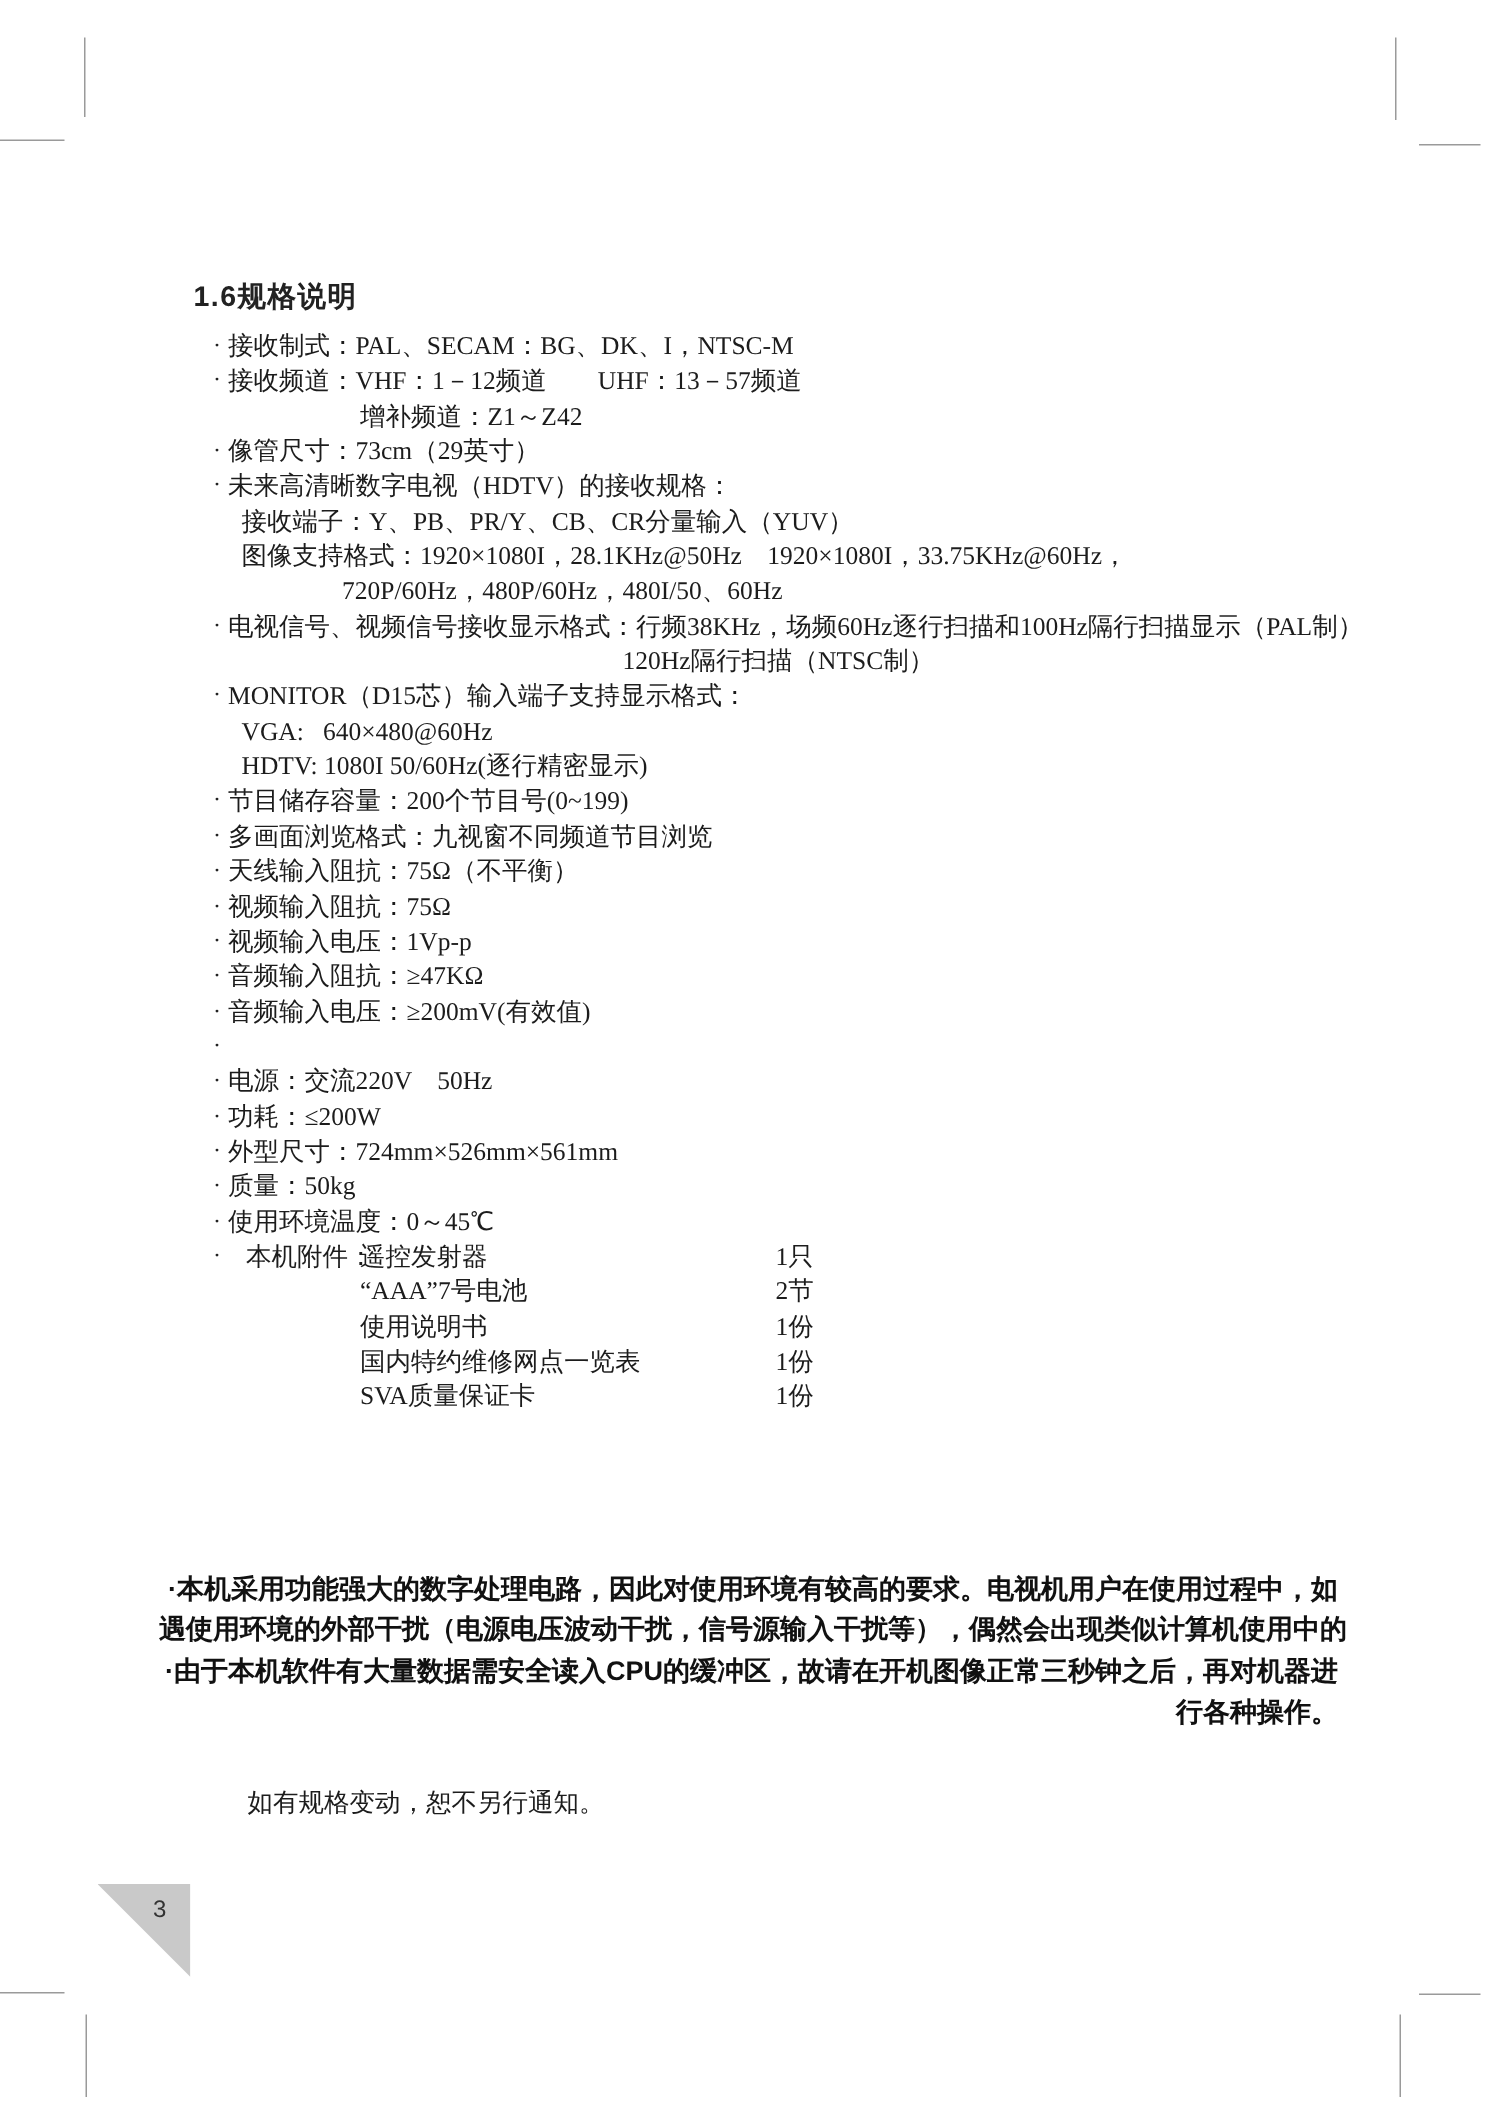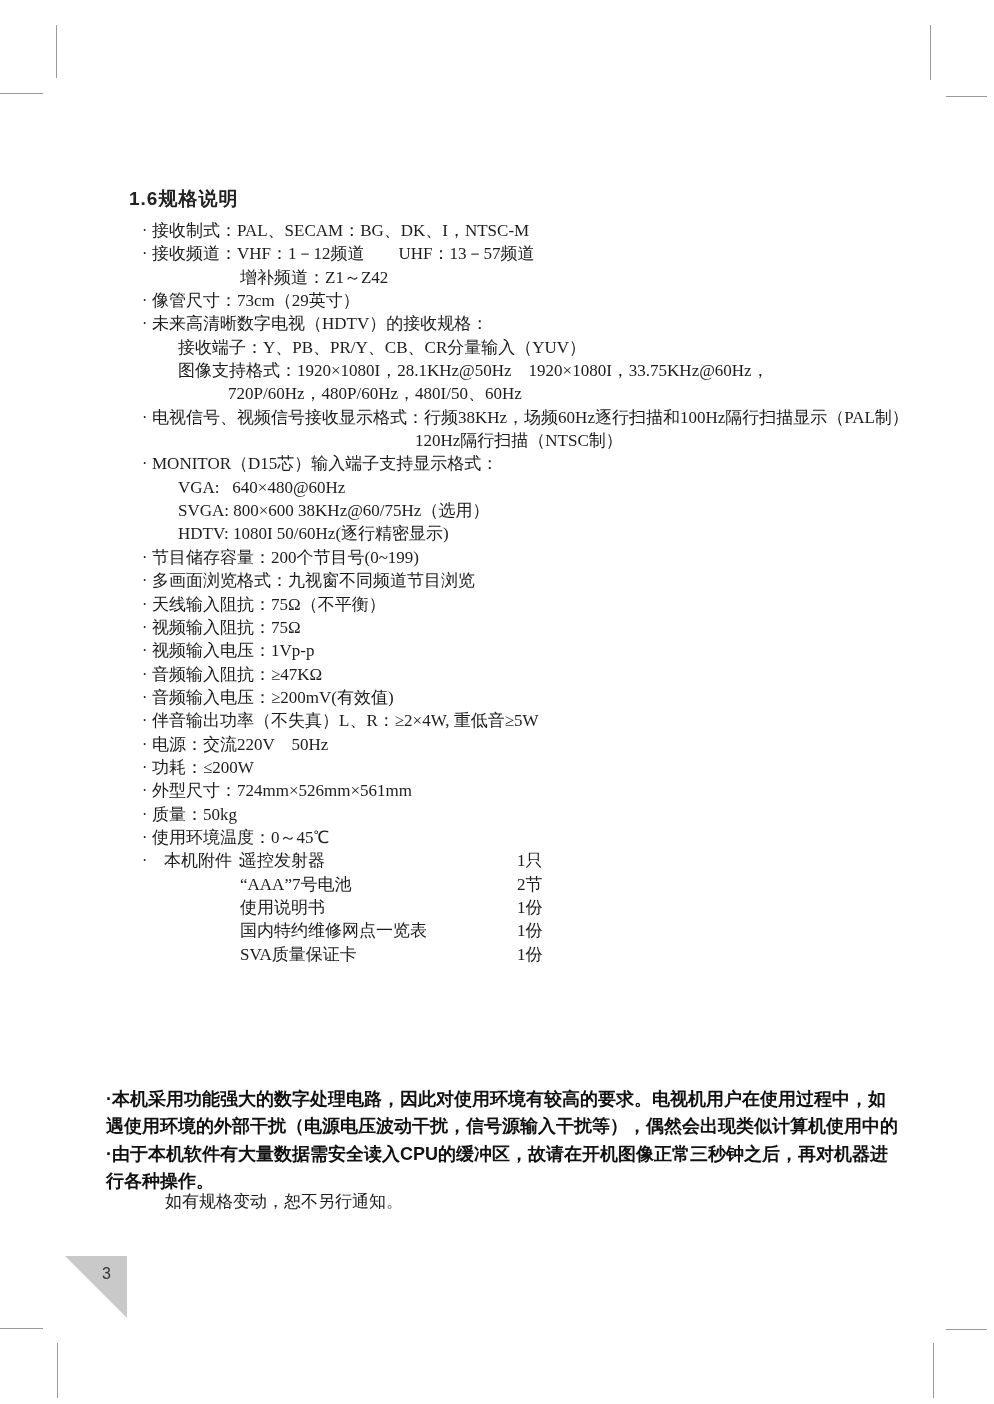--- a/index.html
+++ b/index.html
@@ -38,36 +38,37 @@
   
   .spec-list{
     position:absolute;left:140px;top:219px;width:850px;
     font-size:17px;
   }
   .srow{position:relative;display:block;height:23.35px;line-height:23.35px;white-space:pre;}
   .srow .bullet{position:absolute;left:2px;top:0;font-size:16px;color:#222;}
   .txt{display:inline-block;white-space:pre;}
   .lvl0 .txt{margin-left:12px;}
   .lvl1 .txt{margin-left:100px;}
-  .lvl2 .txt{margin-left:38px;}
+  .lvl2 .txt{margin-left:21px;}
   .lvl3 .txt{margin-left:88px;}
   .lvl4 .txt{margin-left:275px;}
   
   .arow{position:relative;display:block;height:23.35px;line-height:23.35px;white-space:pre;}
   .arow .bullet{position:absolute;left:2px;top:0;font-size:16px;color:#222;}
   .arow .albl{position:absolute;left:12px;top:0;margin-left:12px;}
   .arow .aname{position:absolute;left:100px;top:0;}
   .arow .aqty{position:absolute;left:377px;top:0;}
 
   
   .notes{
-    position:absolute;left:106px;top:1086px;width:786px;
+    position:absolute;left:106px;top:1046px;width:786px;
     font-family:"Liberation Sans", sans-serif;
     font-weight:bold;font-size:18px;line-height:27.4px;
     color:var(--para-ink);
+    text-align:right;
   }
   .pline{white-space:pre;}
 
   .footer-note{
     position:absolute;left:147px;top:1190px;
     font-size:17px;line-height:23px;color:var(--ink);margin-left:18px;
   }
 
   
   .page-tab{
@@ -103,30 +104,29 @@
       <div class="srow lvl1"><span class="txt">增补频道：Z1～Z42</span></div>
       <div class="srow lvl0"><span class="bullet">·</span><span class="txt">像管尺寸：73cm（29英寸）</span></div>
       <div class="srow lvl0"><span class="bullet">·</span><span class="txt">未来高清晰数字电视（HDTV）的接收规格：</span></div>
       <div class="srow lvl2"><span class="txt">接收端子：Y、PB、PR/Y、CB、CR分量输入（YUV）</span></div>
       <div class="srow lvl2"><span class="txt">图像支持格式：1920×1080I，28.1KHz@50Hz　1920×1080I，33.75KHz@60Hz，</span></div>
       <div class="srow lvl3"><span class="txt">720P/60Hz，480P/60Hz，480I/50、60Hz</span></div>
       <div class="srow lvl0"><span class="bullet">·</span><span class="txt">电视信号、视频信号接收显示格式：行频38KHz，场频60Hz逐行扫描和100Hz隔行扫描显示（PAL制）</span></div>
       <div class="srow lvl4"><span class="txt">120Hz隔行扫描（NTSC制）</span></div>
       <div class="srow lvl0"><span class="bullet">·</span><span class="txt">MONITOR（D15芯）输入端子支持显示格式：</span></div>
       <div class="srow lvl2"><span class="txt">VGA:   640×480@60Hz</span></div>
-      <div class="srow lvl2"><span class="txt">SVGA: 800×600 38KHz@60/75Hz（选用）</span></div>
       <div class="srow lvl2"><span class="txt">HDTV: 1080I 50/60Hz(逐行精密显示)</span></div>
       <div class="srow lvl0"><span class="bullet">·</span><span class="txt">节目储存容量：200个节目号(0~199)</span></div>
       <div class="srow lvl0"><span class="bullet">·</span><span class="txt">多画面浏览格式：九视窗不同频道节目浏览</span></div>
       <div class="srow lvl0"><span class="bullet">·</span><span class="txt">天线输入阻抗：75Ω（不平衡）</span></div>
       <div class="srow lvl0"><span class="bullet">·</span><span class="txt">视频输入阻抗：75Ω</span></div>
       <div class="srow lvl0"><span class="bullet">·</span><span class="txt">视频输入电压：1Vp-p</span></div>
       <div class="srow lvl0"><span class="bullet">·</span><span class="txt">音频输入阻抗：≥47KΩ</span></div>
       <div class="srow lvl0"><span class="bullet">·</span><span class="txt">音频输入电压：≥200mV(有效值)</span></div>
-      <div class="srow lvl0"><span class="bullet">·</span><span class="txt">伴音输出功率（不失真）L、R：≥2×4W, 重低音≥5W</span></div>
+      <div class="srow lvl0"><span class="bullet">·</span></div>
       <div class="srow lvl0"><span class="bullet">·</span><span class="txt">电源：交流220V　50Hz</span></div>
       <div class="srow lvl0"><span class="bullet">·</span><span class="txt">功耗：≤200W</span></div>
       <div class="srow lvl0"><span class="bullet">·</span><span class="txt">外型尺寸：724mm×526mm×561mm</span></div>
       <div class="srow lvl0"><span class="bullet">·</span><span class="txt">质量：50kg</span></div>
       <div class="srow lvl0"><span class="bullet">·</span><span class="txt">使用环境温度：0～45℃</span></div>
       <div class="arow"><span class="bullet">·</span><span class="albl">本机附件：</span><span class="aname">遥控发射器</span><span class="aqty">1只</span></div>
       <div class="arow"><span class="aname">“AAA”7号电池</span><span class="aqty">2节</span></div>
       <div class="arow"><span class="aname">使用说明书</span><span class="aqty">1份</span></div>
       <div class="arow"><span class="aname">国内特约维修网点一览表</span><span class="aqty">1份</span></div>
       <div class="arow"><span class="aname">SVA质量保证卡</span><span class="aqty">1份</span></div>

